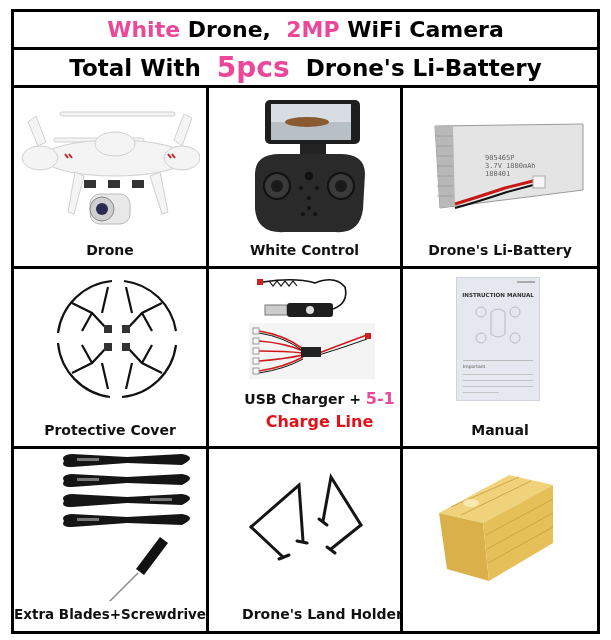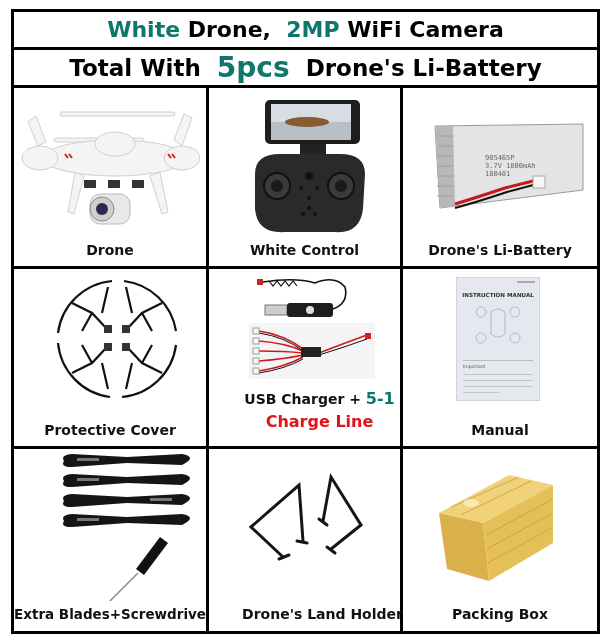--- a/index.html
+++ b/index.html
@@ -1,21 +1,21 @@
 <!DOCTYPE html>
 <html><head>
 <meta charset="utf-8">
 <style>
   html, body { margin:0; padding:0; background:#ffffff; }
   body { width:611px; height:640px; position:relative; overflow:hidden; font-family:"DejaVu Sans", sans-serif; }
   .sheet { position:absolute; left:11px; top:9px; width:583px; height:619px; border:3px solid #000; box-sizing:content-box; }
   .hrow { position:absolute; left:0; width:583px; display:flex; align-items:center; justify-content:center; font-weight:bold; color:#000; white-space:pre; }
   .hrow1 { top:0; height:35px; font-size:22px; border-bottom:3px solid #000; }
   .hrow2 { top:38px; height:35px; font-size:23px; border-bottom:3px solid #000; }
-  .red { color:#0f766e; }
+  .red { color:#ec4899; }
   .big { font-size:28px; }
   .grid { position:absolute; left:0; top:76px; width:583px; height:543px; }
   .vline { position:absolute; top:0; width:3px; height:543px; background:#000; }
   .hline { position:absolute; left:0; width:583px; height:3px; background:#000; }
   .cell { position:absolute; overflow:hidden; }
   .label { position:absolute; left:0; right:0; text-align:center; font-weight:bold; font-size:14px; color:#111; white-space:nowrap; }
   .label.red2 { color:#e0121a; font-size:16px; }
   svg { position:absolute; }
 </style>
 </head>
@@ -242,16 +242,15 @@
         <path d="M50 54 L120 16 L120 74 L56 112 Z" fill="#e5bf58"></path>
         <g stroke="#c79d3a" stroke-width="0.8" fill="none">
           <line x1="18" y1="38" x2="86" y2="8"></line>
             <line x1="28" y1="46" x2="98" y2="12"></line>
           <line x1="53" y1="66" x2="120" y2="30"></line>
             <line x1="54" y1="80" x2="120" y2="44"></line>
             <line x1="55" y1="94" x2="120" y2="58"></line>
         </g>
         <ellipse cx="38" cy="34" rx="8" ry="4" fill="#fbeec0" opacity="0.8"></ellipse>
       </svg>
-      <div class="label" style="top:157px">Packing Box</div>
     </div>
   </div>
 </div>
 
 </body></html>

